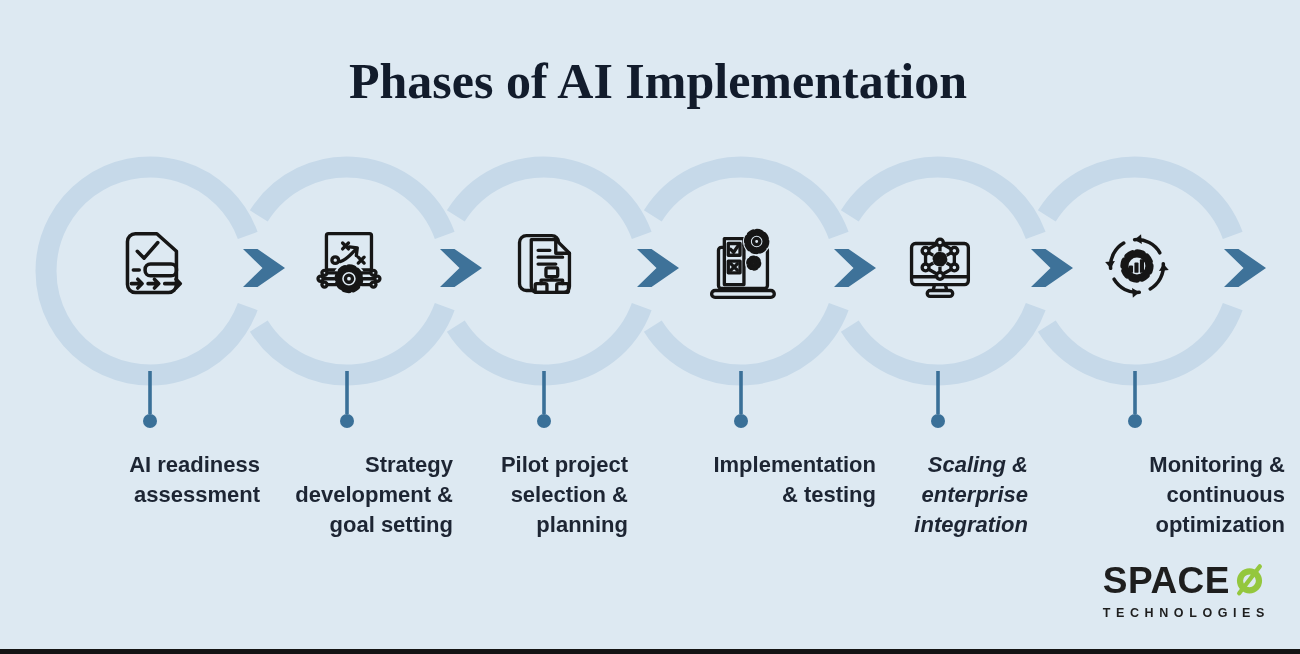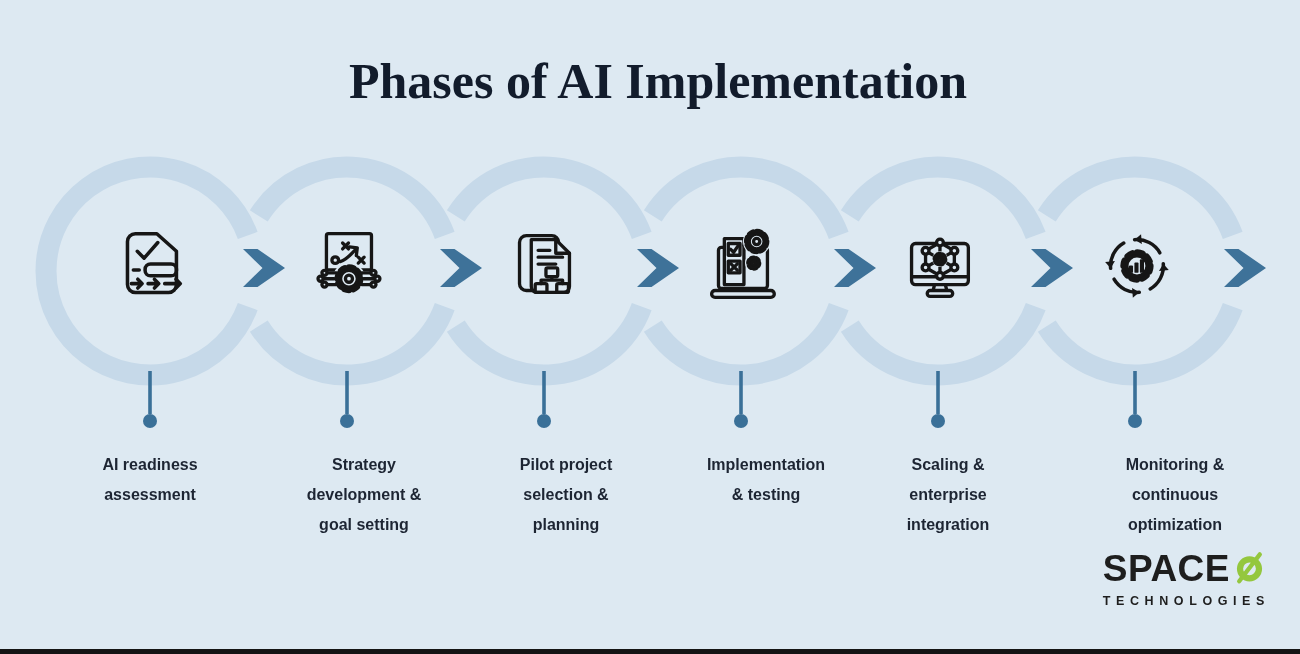--- a/index.html
+++ b/index.html
@@ -18,25 +18,25 @@
     position:absolute; top:52px; left:16px; right:0; text-align:center;
     font-family:"Liberation Serif","DejaVu Serif",serif;
     font-weight:700; font-size:50px; color:var(--title-text);
   }
   #chain{position:absolute; left:0; top:0;}
   .phase-icon{
     position:absolute; width:94px; height:94px; color:var(--icon-ink);
   }
   .phase-icon svg{width:100%; height:100%;}
   .phase-label{
-    position:absolute; top:450px; width:220px; text-align:center;
-    font-size:16px; line-height:30px; font-weight:600;
+    position:absolute; top:450px; width:220px; text-align:right;
+    font-size:22px; line-height:30px; font-weight:600;
     color:var(--label-text); white-space:pre-line;
   }
-  .logo{position:absolute; top:548px; right:30px;}
+  .logo{position:absolute; top:560px; right:30px;}
   .logo-row{display:flex; align-items:center;}
   .logo-brand{
     font-weight:800; font-size:37px; letter-spacing:.5px; color:var(--logo-black);
   }
   .logo-mark{width:33px; height:34px; margin-left:3px; margin-top:-2px;}
   .logo-sub{
     margin-top:4px; font-size:12.5px; font-weight:700; letter-spacing:5.6px;
     color:var(--logo-black);
   }
   .bottom-bar{
@@ -112,36 +112,36 @@
             <circle cx="25" cy="67" r="2.6"></circle>
 <path d="M63 55 H72 M65 61 H76 M63 67 H72"></path>
 <circle cx="75" cy="55" r="2.6"></circle>
             <circle cx="79" cy="61" r="2.6"></circle>
             <circle cx="75" cy="67" r="2.6"></circle>
 <circle cx="50" cy="61" r="11.5" stroke-width="6.5" stroke-dasharray="4.6 4.4"></circle>
 <circle cx="50" cy="61" r="8.6"></circle>
             <circle cx="50" cy="61" r="3.6"></circle>
           </g>
         </svg></div>
-      <div class="phase-label" style="left: 254px;">Strategy
+      <div class="phase-label" style="left: 233px;">Strategy
 development &amp;
 goal setting</div>
       <div class="phase-icon" style="left: 497px; top: 219px;"><svg viewBox="0 0 96 96">
           <g fill="none" stroke="currentColor" stroke-width="3.4" stroke-linecap="round" stroke-linejoin="round">
 <rect x="23" y="17" width="40" height="56" rx="7"></rect>
 <path fill="var(--background)" d="M35 21 H60 L74 35 V69 A6 6 0 0 1 68 75 H41 A6 6 0 0 1 35 69 Z"></path>
 <path d="M60 21 V35 H74"></path>
 <path d="M42 32 H54 M42 39 H67 M42 46 H60"></path>
 <rect x="50" y="50" width="12" height="9" rx="1.5"></rect>
 <path d="M56 59 V62.5 M45 62.5 H67 M45 62.5 V66 M67 62.5 V66"></path>
 <rect x="39" y="66" width="12" height="9" rx="1.5"></rect>
 <rect x="61" y="66" width="12" height="9" rx="1.5"></rect>
           </g>
         </svg></div>
-      <div class="phase-label" style="left: 456px;">Pilot project
+      <div class="phase-label" style="left: 408px;">Pilot project
 selection &amp;
 planning</div>
       <div class="phase-icon" style="left: 694px; top: 219px;"><svg viewBox="0 0 96 96">
           <g fill="none" stroke="currentColor" stroke-width="3.4" stroke-linecap="round" stroke-linejoin="round">
 <rect x="25" y="29" width="50" height="42" rx="3" fill="var(--background)"></rect>
 <rect x="31" y="20" width="20" height="47" fill="var(--background)"></rect>
 <path d="M51 27 H60"></path>
 <rect x="35" y="25" width="12" height="12"></rect>
 <path d="M37.5 31 L40.5 34 L45 27.5"></path>
 <rect x="35" y="43" width="12" height="12"></rect>
@@ -172,21 +172,21 @@
 <circle cx="35.3" cy="49.5" r="3.5" fill="var(--background)"></circle>
             <circle cx="35.3" cy="32.5" r="3.5" fill="var(--background)"></circle>
 <circle cx="50" cy="41" r="8" fill="var(--background)" stroke="none"></circle>
 <circle cx="50" cy="41" r="5.4" stroke-width="4.4" stroke-dasharray="2.8 2.75"></circle>
 <circle cx="50" cy="41" r="4"></circle>
             <circle cx="50" cy="41" r="1.5"></circle>
 <path d="M44.5 67 L43 73 M55.5 67 L57 73"></path>
 <rect x="37" y="73" width="26" height="6" rx="3" fill="var(--background)"></rect>
           </g>
         </svg></div>
-      <div class="phase-label" style="left: 838px;">Scaling &amp;
+      <div class="phase-label" style="left: 808px; font-style: italic;">Scaling &amp;
 enterprise
 integration</div>
       <div class="phase-icon" style="left: 1088px; top: 219px;"><svg viewBox="0 0 96 96">
           <g fill="none" stroke="currentColor" stroke-width="3.6" stroke-linecap="round" stroke-linejoin="round">
 <path d="M73.4 34.5 A27 27 0 0 0 47.6 21.1"></path>
 <path d="M36.5 24.6 A27 27 0 0 0 23.1 50.4"></path>
 <path d="M26.6 61.5 A27 27 0 0 0 52.4 74.9"></path>
 <path d="M63.5 71.4 A27 27 0 0 0 76.9 45.6"></path>
 <polygon points="47.6,21.1 54.2,15.5 55.0,25.5" fill="currentColor" stroke="none"></polygon>
 <polygon points="23.1,50.4 27.5,43.0 17.5,43.8" fill="currentColor" stroke="none"></polygon>

